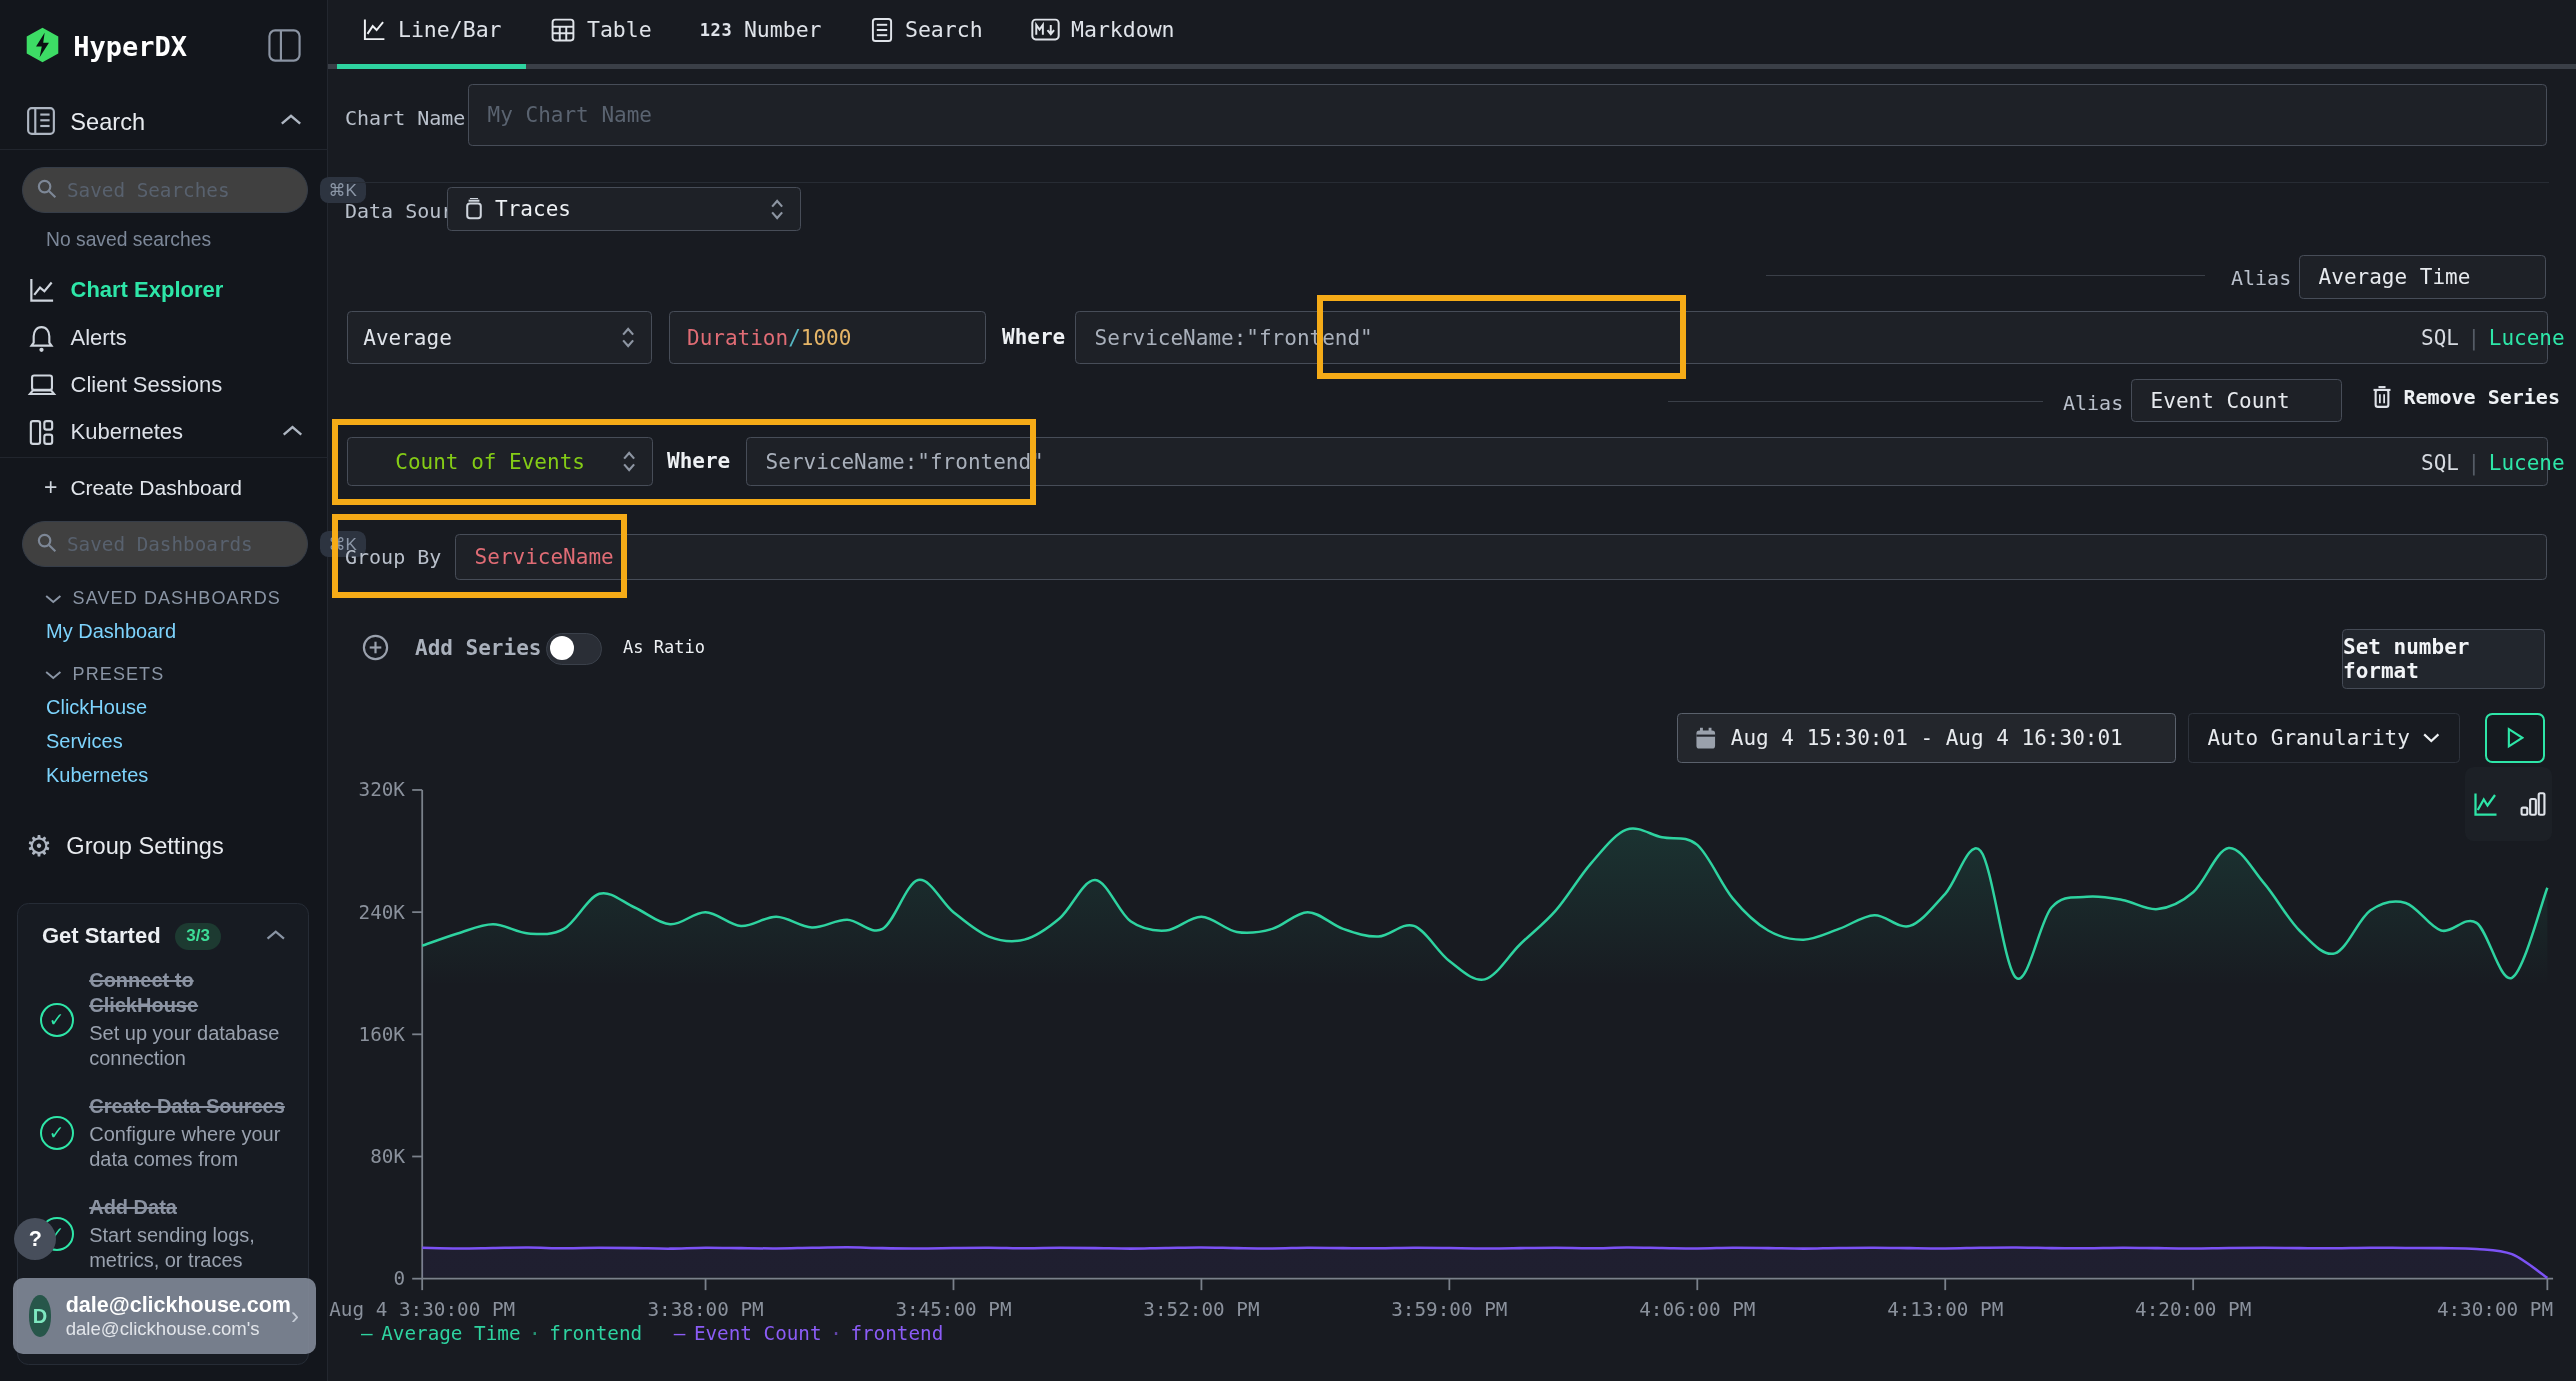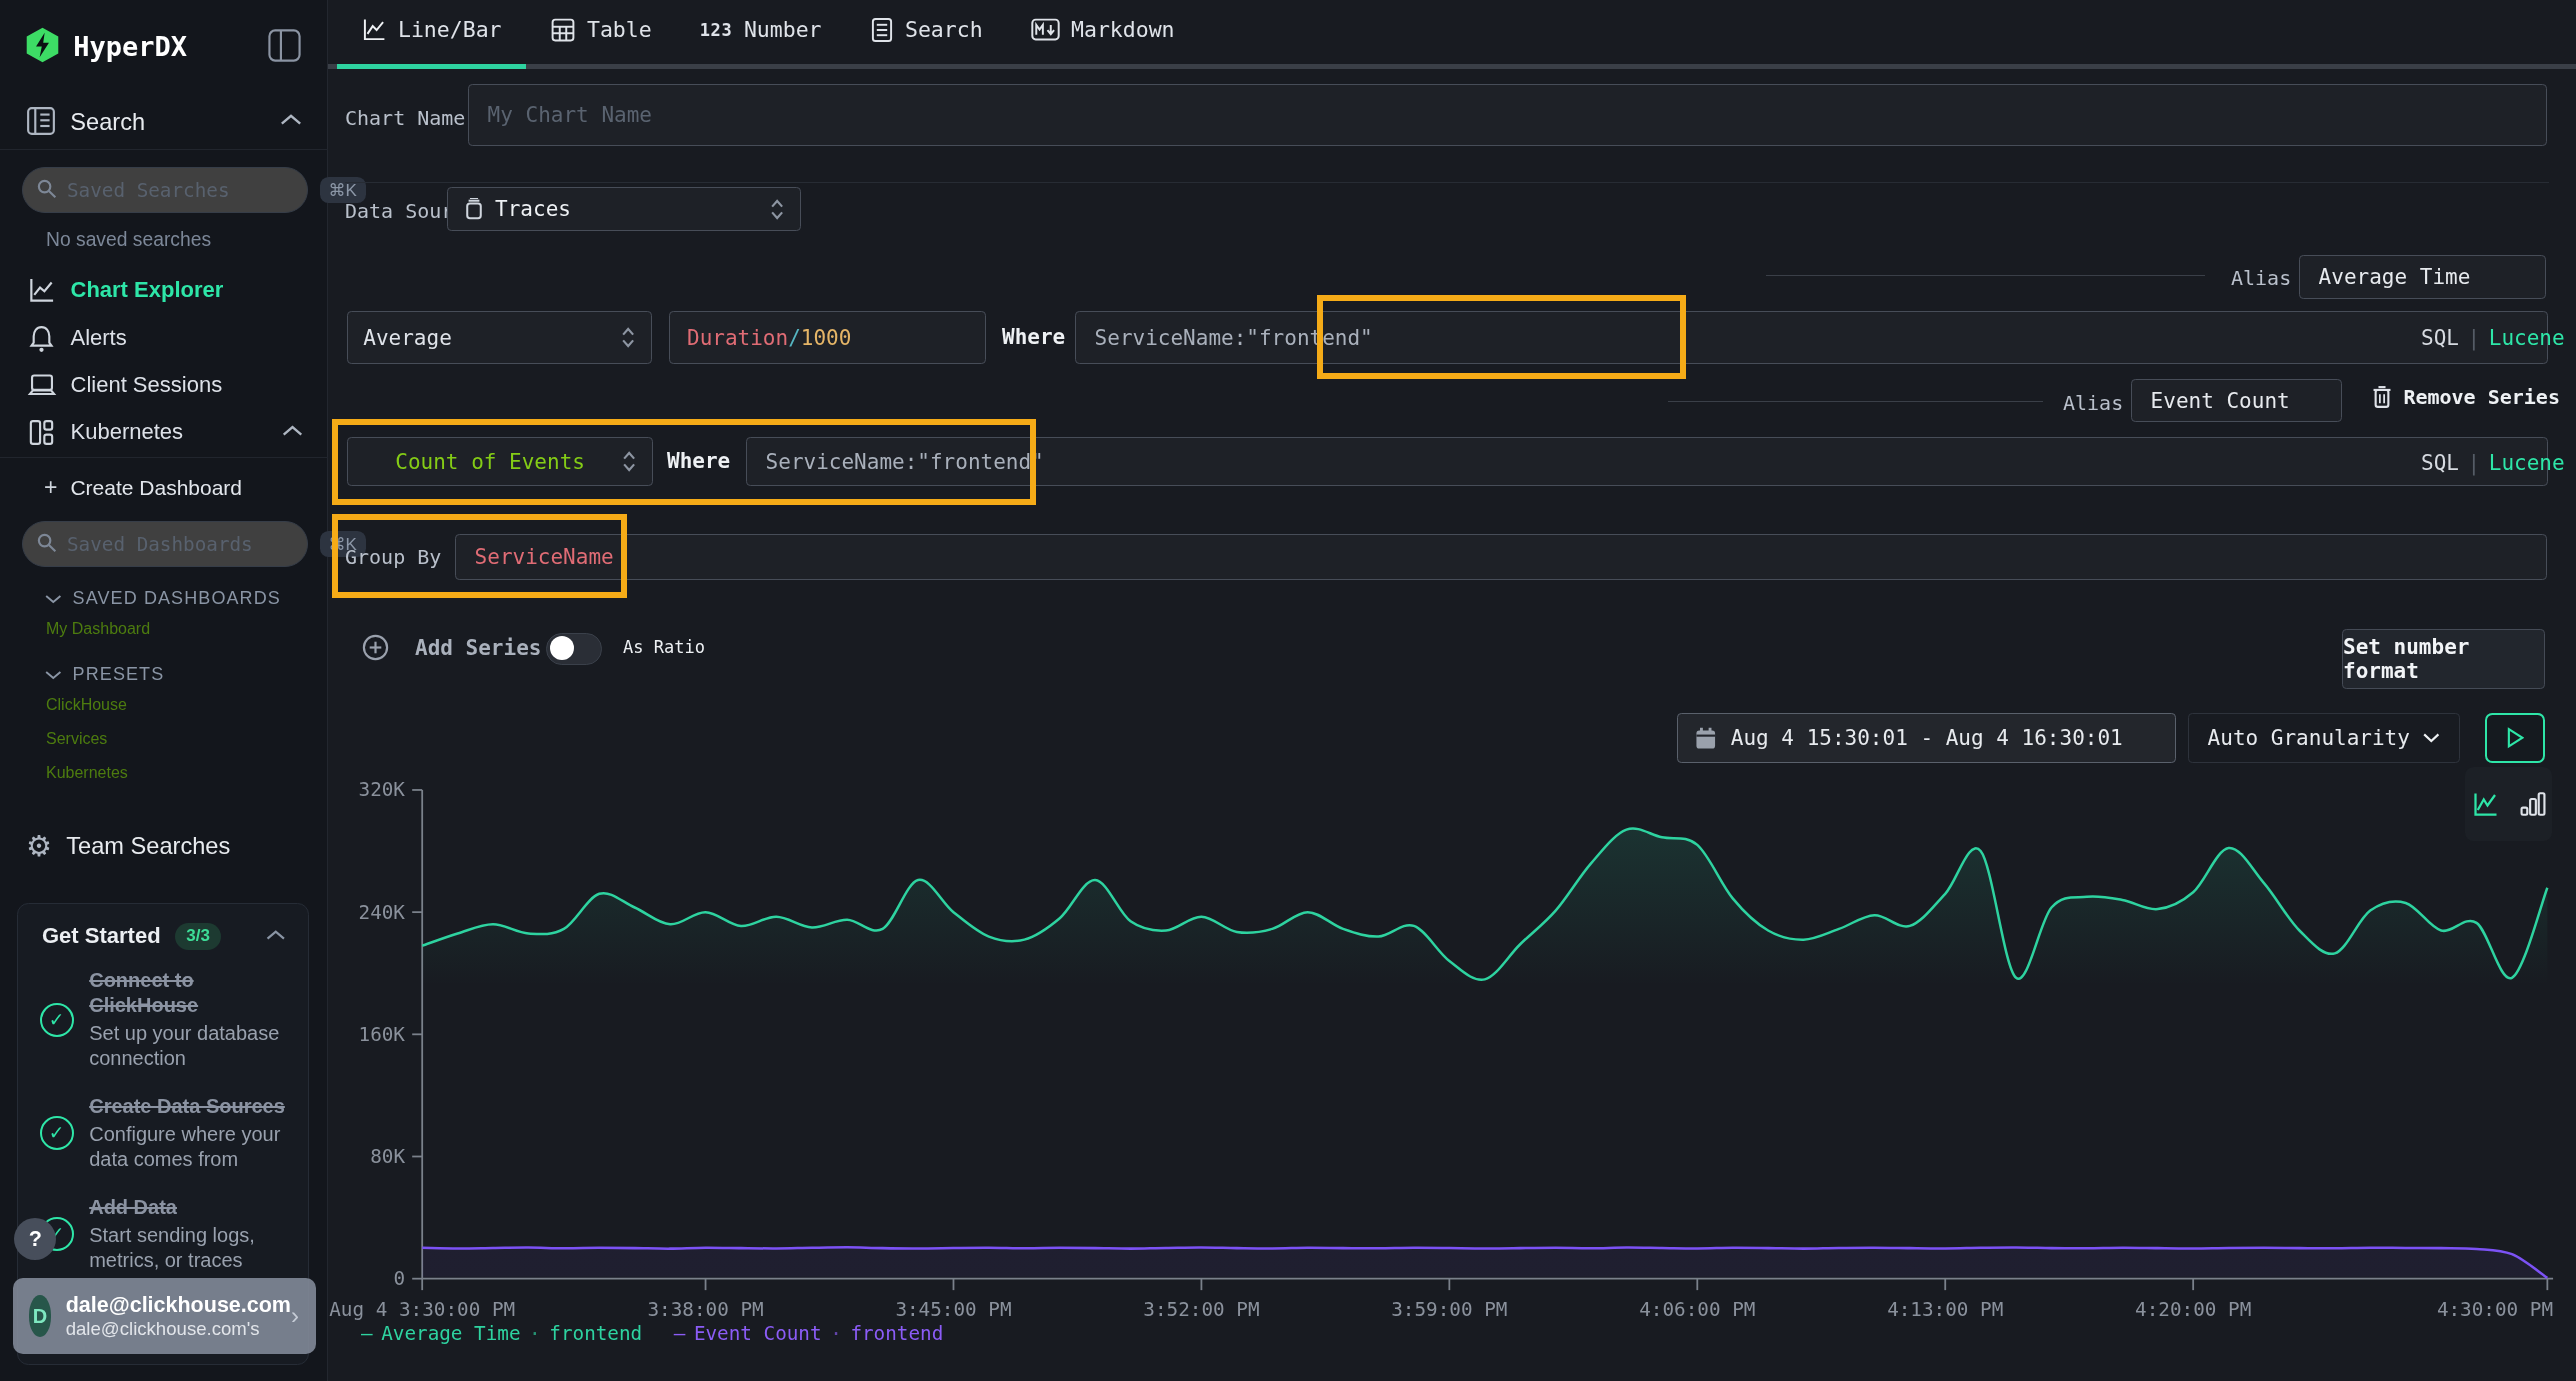--- a/index.html
+++ b/index.html
@@ -23,21 +23,21 @@
   .pill input::placeholder { color:#58616e; }
   .kbd { background:#2d3440; border-radius:8.6px; padding:2.9px 8.6px; font-size:17px; color:#8c97a7;
          font-family:"Liberation Sans",sans-serif; }
   .muted { color:#7c8798; }
   .nav-item { position:absolute; left:0; width:328px; height:40px; display:flex; align-items:center; cursor:pointer; }
   .nav-item .ic { width:31.5px; margin-left:26px; display:flex; justify-content:center; }
   .nav-item .lb { margin-left:13px; font-size:22px; color:#dde1e8; }
   .nav-item.active .lb { color:#2ee6a8; font-weight:bold; }
   .group-hd { position:absolute; display:flex; align-items:center; gap:10px; color:#8a95a5;
               font-size:18px; letter-spacing:1.1px; }
-  .group-link { position:absolute; left:46px; font-size:16px; color:#4d7c0f; cursor:pointer; }
+  .group-link { position:absolute; left:46px; font-size:20px; color:#7dd3fc; cursor:pointer; }
 
   .gs-card { position:absolute; left:17px; top:903px; width:292px; height:462px;
              background:#171b22; border:1.4px solid #262c36; border-radius:11.4px; }
   .gs-head { display:flex; align-items:center; gap:14.3px; padding:18.6px 21.5px 7.2px 24px; }
   .gs-title { font-size:22px; font-weight:bold; color:#eceff3; }
   .gs-badge { background:#1d3a31; color:#3ddc97; font-size:17px; font-weight:bold;
               padding:3.6px 11.4px; border-radius:14.3px; }
   .gs-item { display:flex; align-items:center; gap:15.7px; padding:11.4px 18.6px 11.4px 21.5px; }
   .gs-check { flex:0 0 34px; height:34px; border:2.1px solid #2ee6a8; border-radius:50%;
               display:flex; align-items:center; justify-content:center; color:#2ee6a8; font-size:18.6px; }
@@ -221,21 +221,21 @@
           <polyline points="4,5 17,16 30,5" fill="none" stroke="#8a95a5" stroke-width="3.5"></polyline>
         </svg>
       <span>PRESETS</span>
     </div>
     <div class="group-link" style="top:696px;">ClickHouse</div>
     <div class="group-link" style="top:730px;">Services</div>
     <div class="group-link" style="top:764px;">Kubernetes</div>
 
     <div class="sb-row" style="left:26px; top:829px; gap:14.3px;">
       <span style="color:#aeb6c2; font-size:29px; font-family:'DejaVu Sans',sans-serif;">⚙</span>
-      <span style="font-size:23.6px; color:#e8ebef;">Team Searches</span>
+      <span style="font-size:23.6px; color:#e8ebef;">Group Settings</span>
     </div>
 
     <div class="gs-card">
       <div class="gs-head">
         <span class="gs-title">Get Started</span>
         <span class="gs-badge">3/3</span>
         <span style="margin-left:auto;">
           <svg width="21.5" height="13" viewBox="0 0 34 20">
               <polyline points="4,15 17,4 30,15" fill="none" stroke="#8a95a5" stroke-width="3.5"></polyline>
             </svg>

